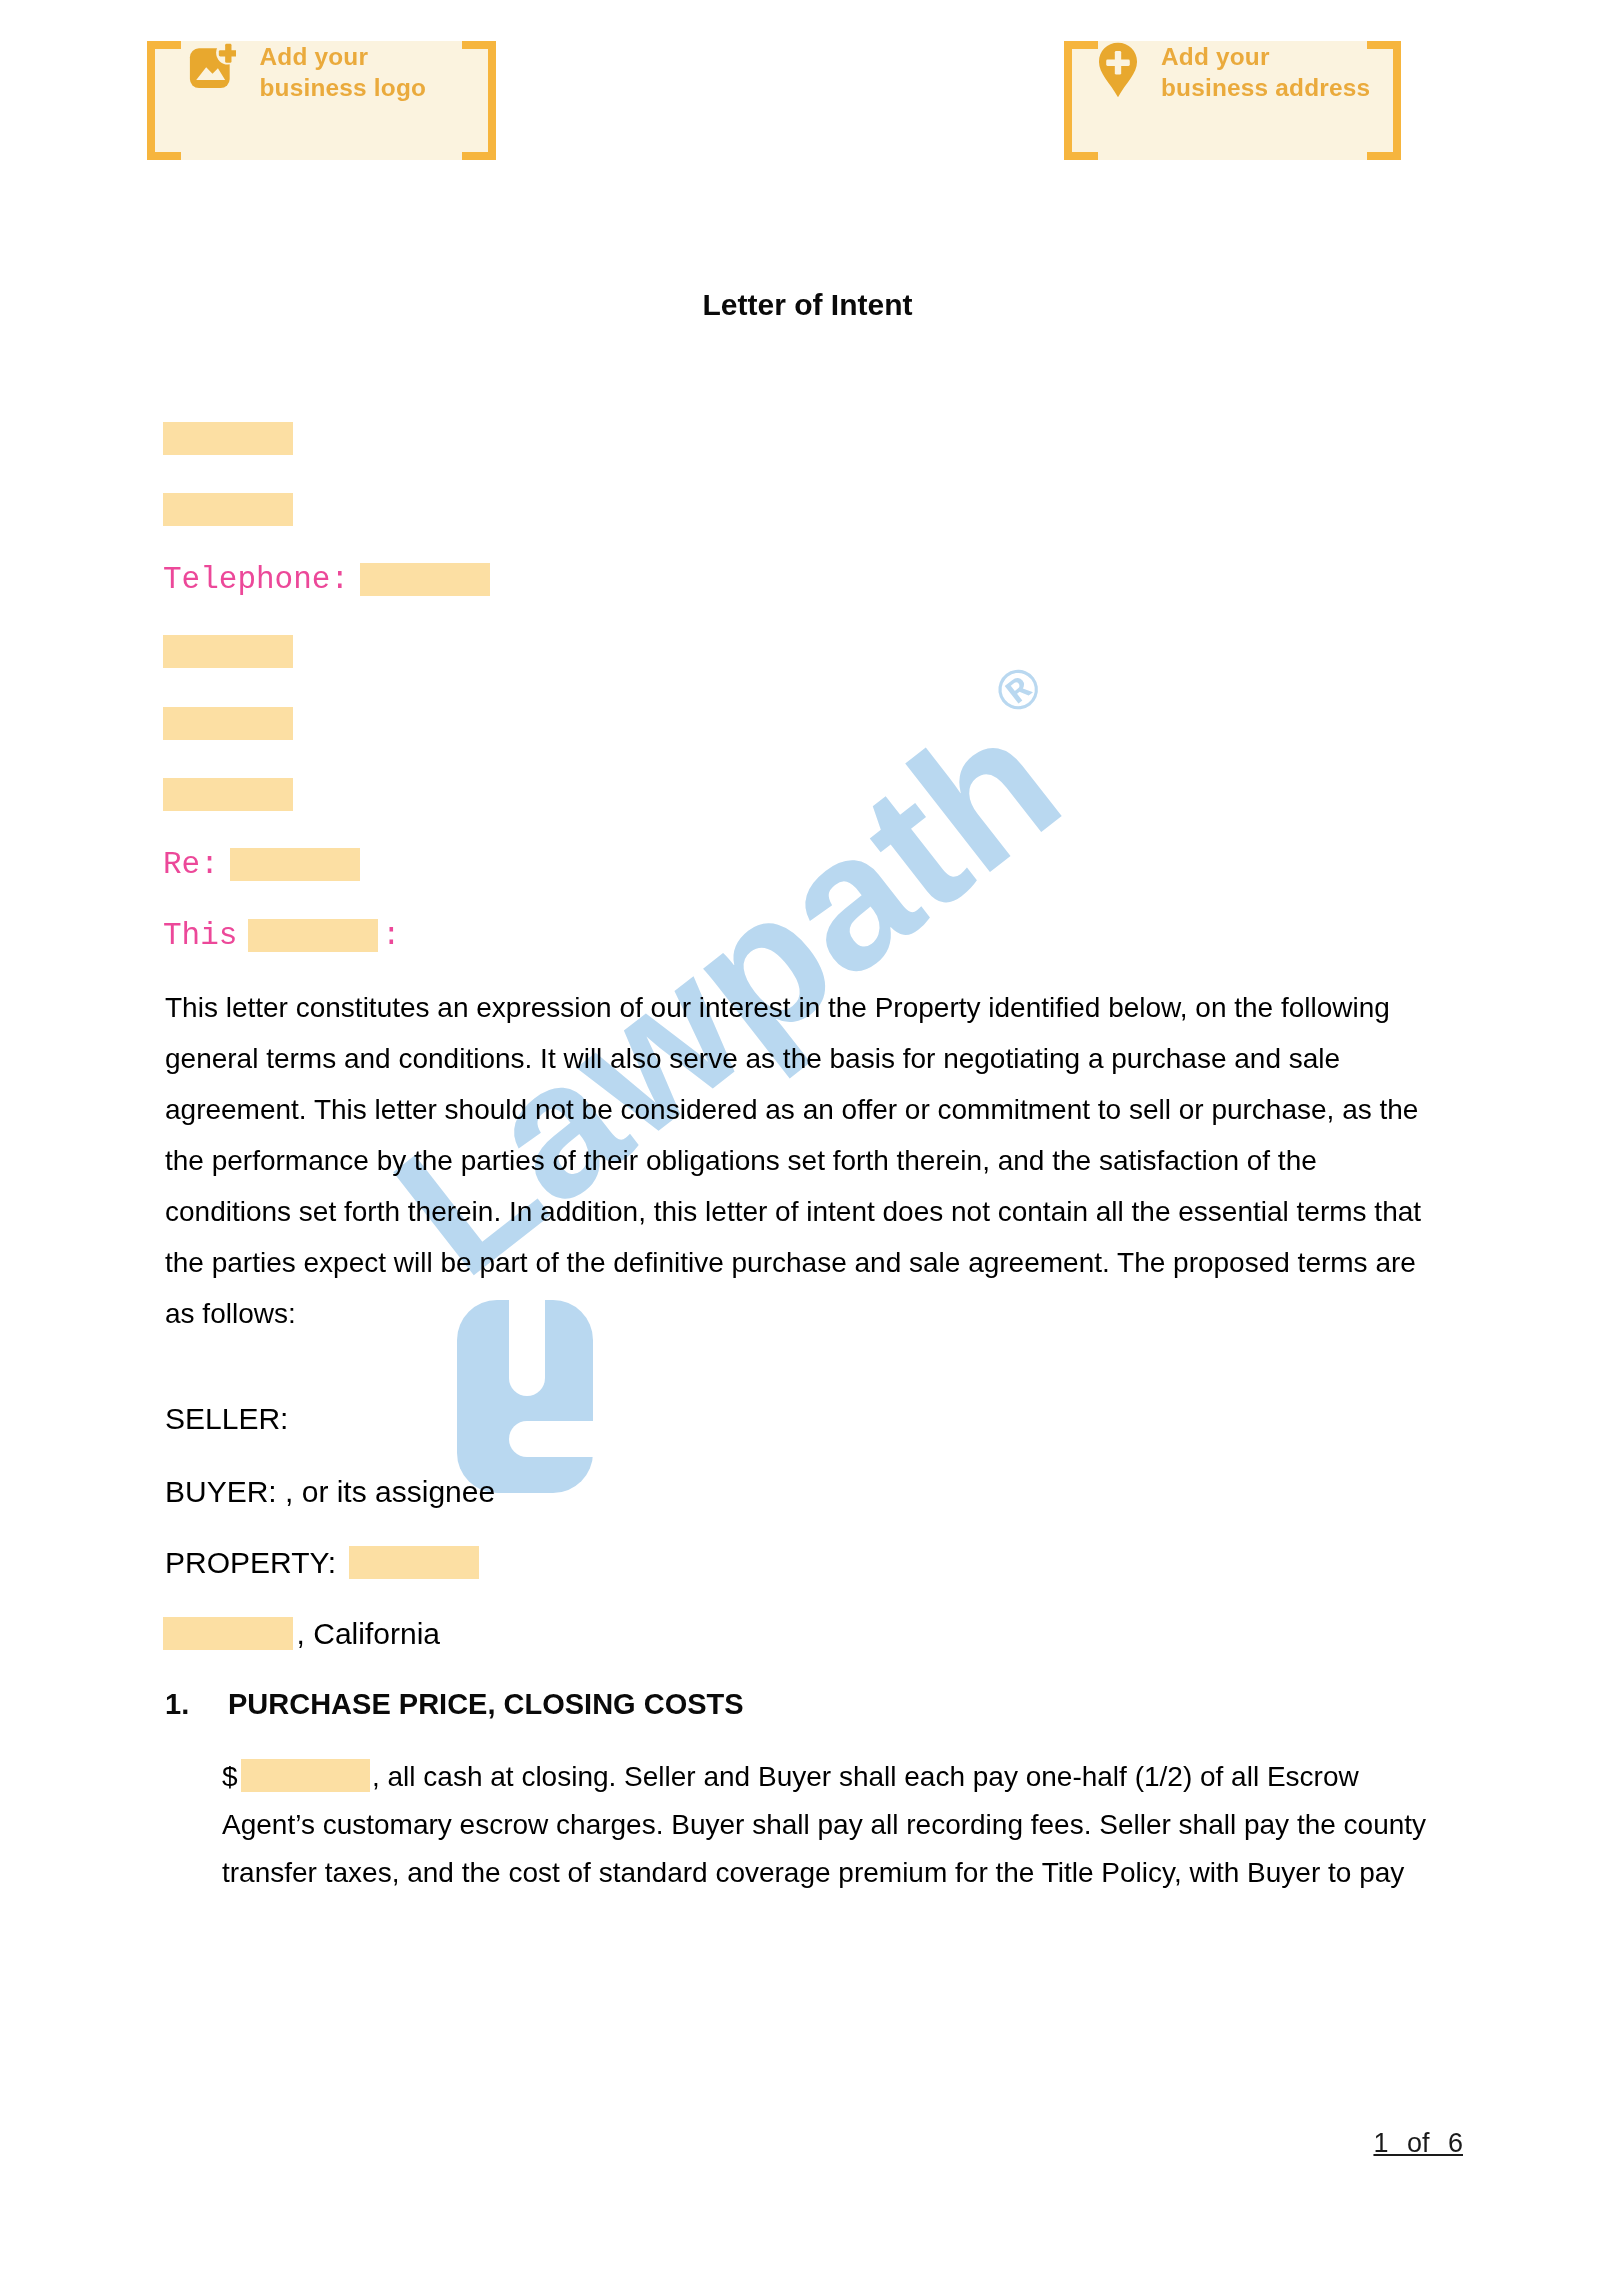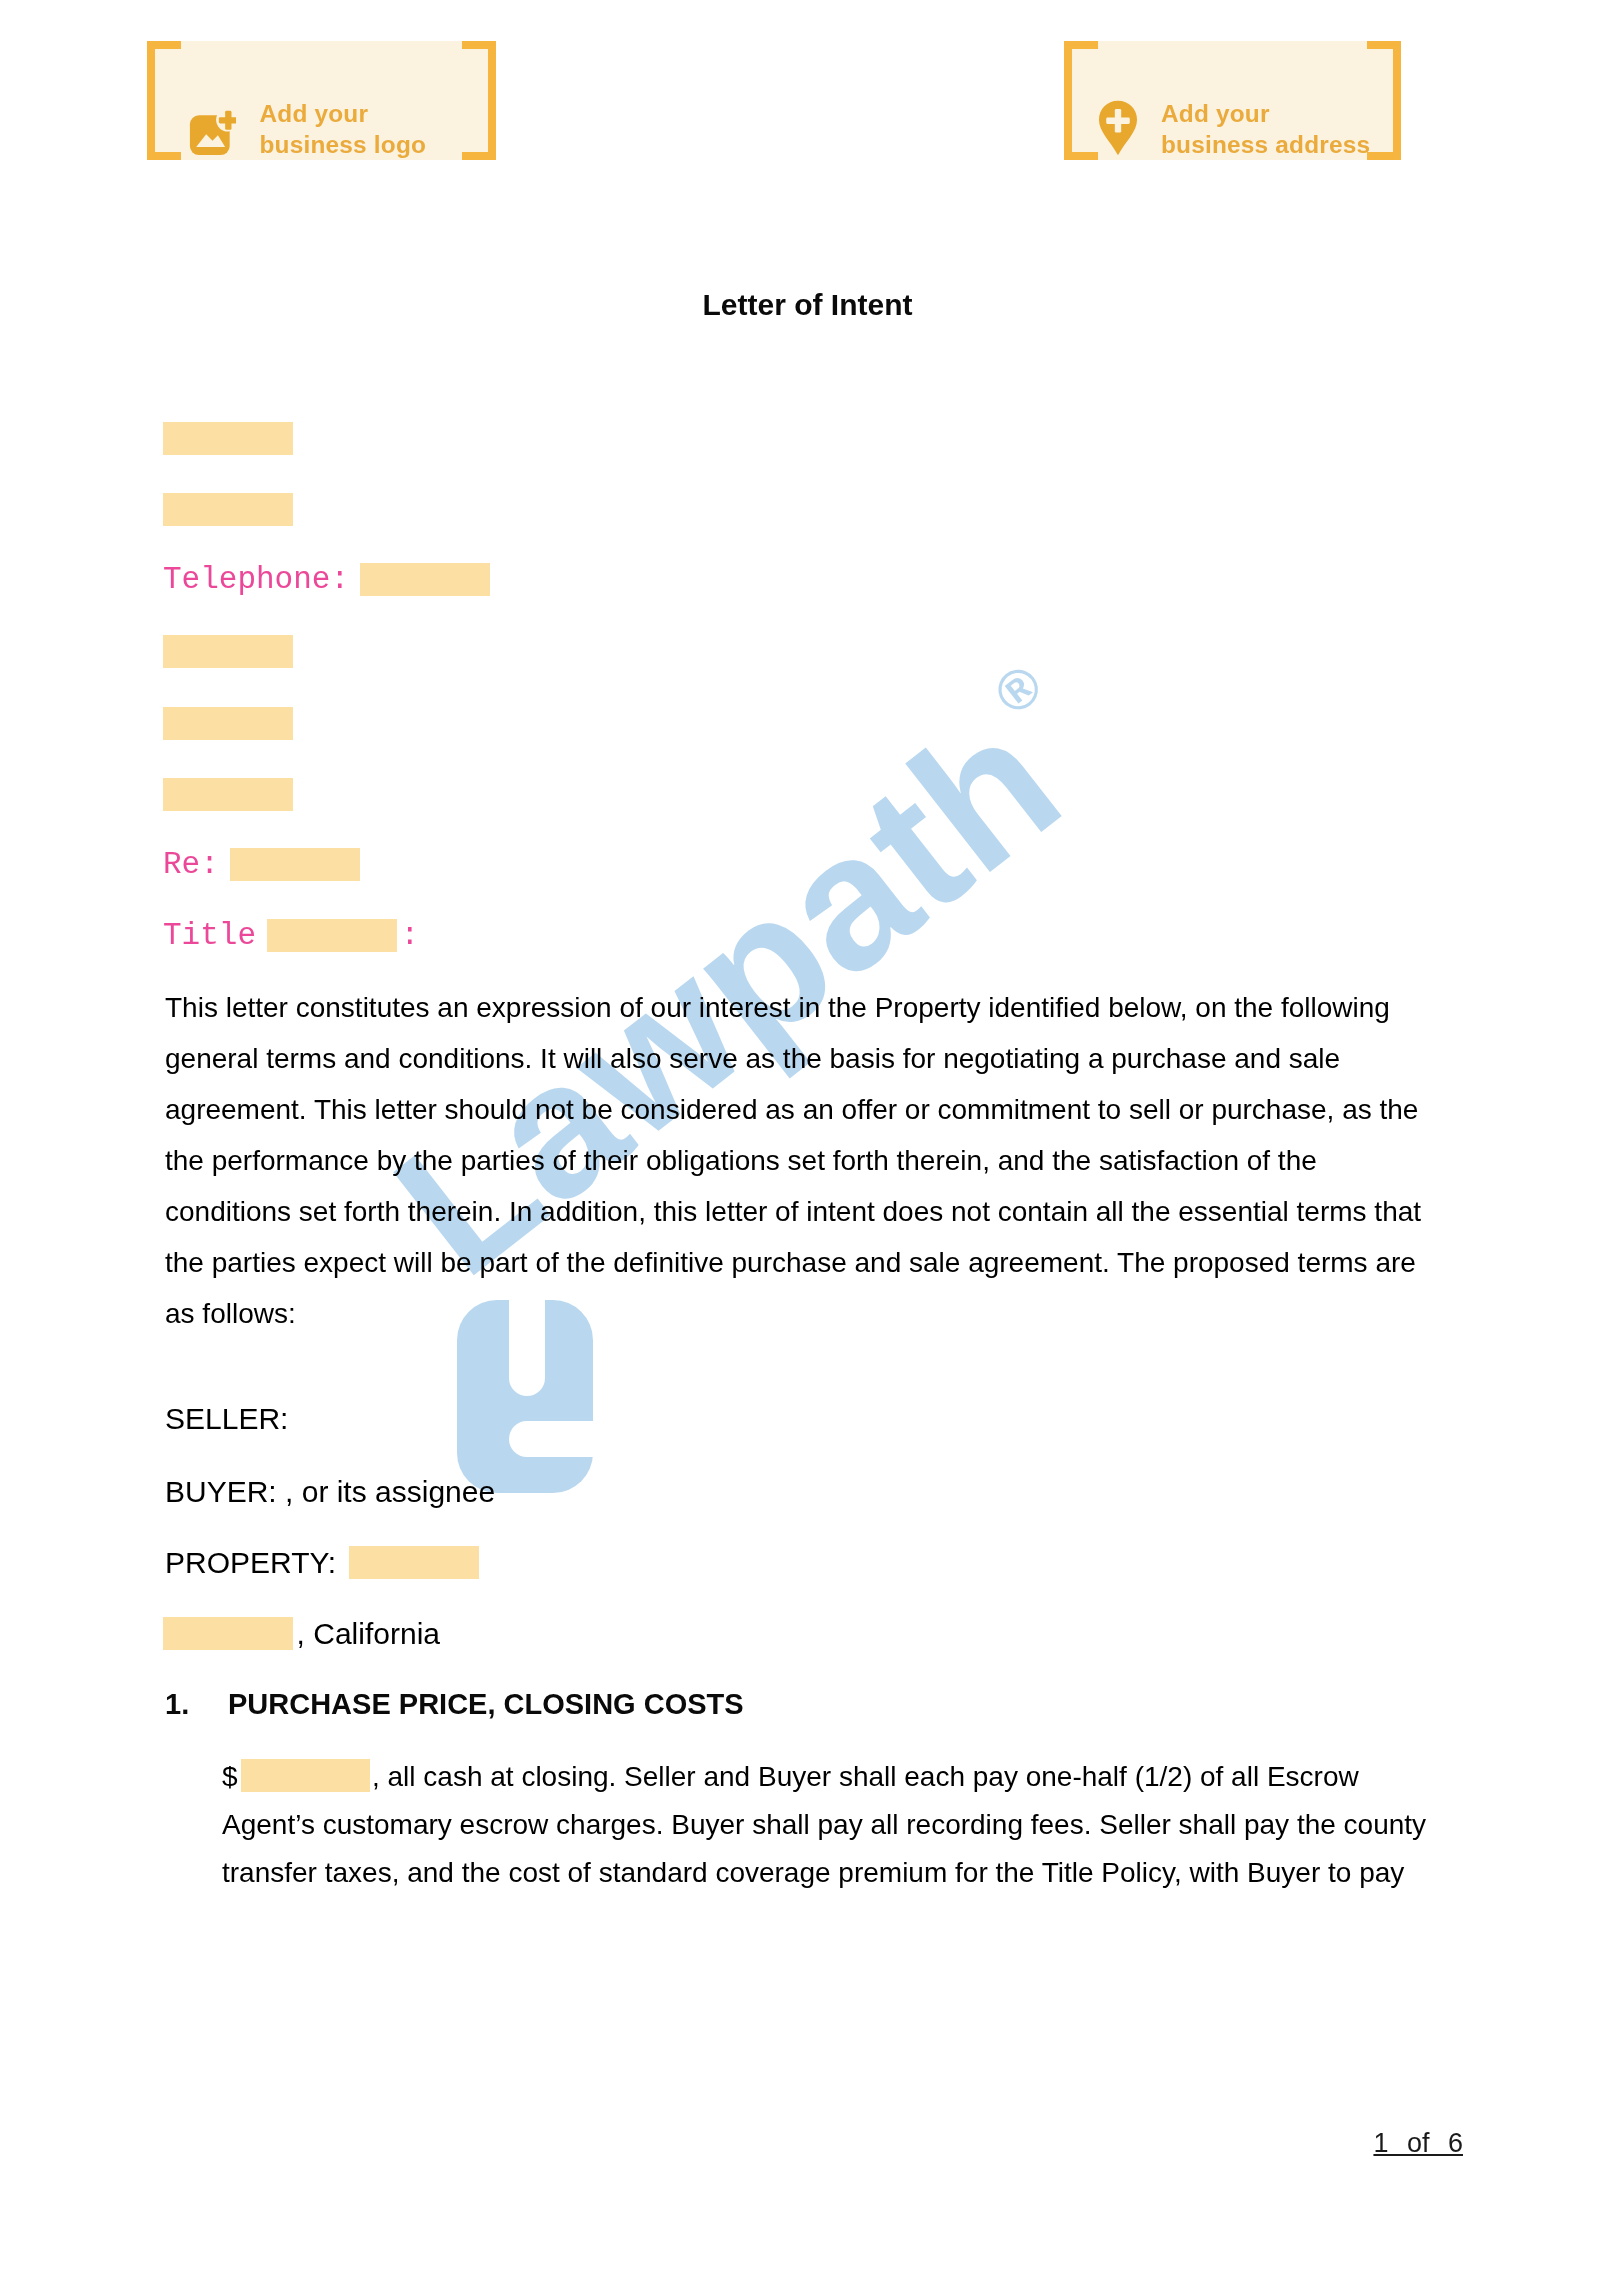--- a/index.html
+++ b/index.html
@@ -17,21 +17,21 @@
   #logo-box{left:147px;width:349px;}
   #addr-box{left:1064px;width:337px;}
   .bx-bracket{position:absolute;top:0;bottom:0;width:8.1px;background:#F6B53E;}
   .bx-bracket::before,.bx-bracket::after{content:"";position:absolute;width:34px;height:8.1px;background:#F6B53E;}
   .bx-bracket.left{left:0}
   .bx-bracket.left::before{left:0;top:0}
   .bx-bracket.left::after{left:0;bottom:0}
   .bx-bracket.right{right:0}
   .bx-bracket.right::before{right:0;top:0}
   .bx-bracket.right::after{right:0;bottom:0}
-  .top-box-inner{position:absolute;inset:0;display:flex;align-items:flex-end;border-radius:25px;}
+  .top-box-inner{position:absolute;inset:0;display:flex;align-items:flex-start;border-radius:25px;}
   #logo-box .top-box-inner{padding-left:42px;gap:23.5px;}
   #addr-box .top-box-inner{padding-left:33px;gap:22px;}
   .top-box-text{font-size:24.4px;line-height:31px;font-weight:bold;color:#EAAA3C;letter-spacing:0.2px;}
 
   
   .doc-title{position:absolute;top:288px;left:0;width:100%;text-align:center;
     font-size:30px;font-weight:bold;color:#0a0a0a;}
 
   
   .row{position:absolute;left:163px;display:flex;align-items:center;height:33px;
@@ -158,21 +158,21 @@
       <span class="ph"></span>
     </div>
     <div class="row" id="row-ph5">
       <span class="ph"></span>
     </div>
     <div class="row" id="row-re">
       <span class="lbl">Re:</span>
       <span class="ph"></span>
     </div>
     <div class="row" id="row-dear">
-      <span class="lbl">Title</span>
+      <span class="lbl">This</span>
       <span class="ph"></span>
       <span class="suffix">:</span>
     </div>
 
     <div class="para" id="intro-para">
       <div class="tline">This letter constitutes an expression of our interest in the Property identified below, on the following</div>
       <div class="tline">general terms and conditions. It will also serve as the basis for negotiating a purchase and sale</div>
       <div class="tline">agreement. This letter should not be considered as an offer or commitment to sell or purchase, as the</div>
       <div class="tline">the performance by the parties of their obligations set forth therein, and the satisfaction of the</div>
       <div class="tline">conditions set forth therein. In addition, this letter of intent does not contain all the essential terms that</div>

